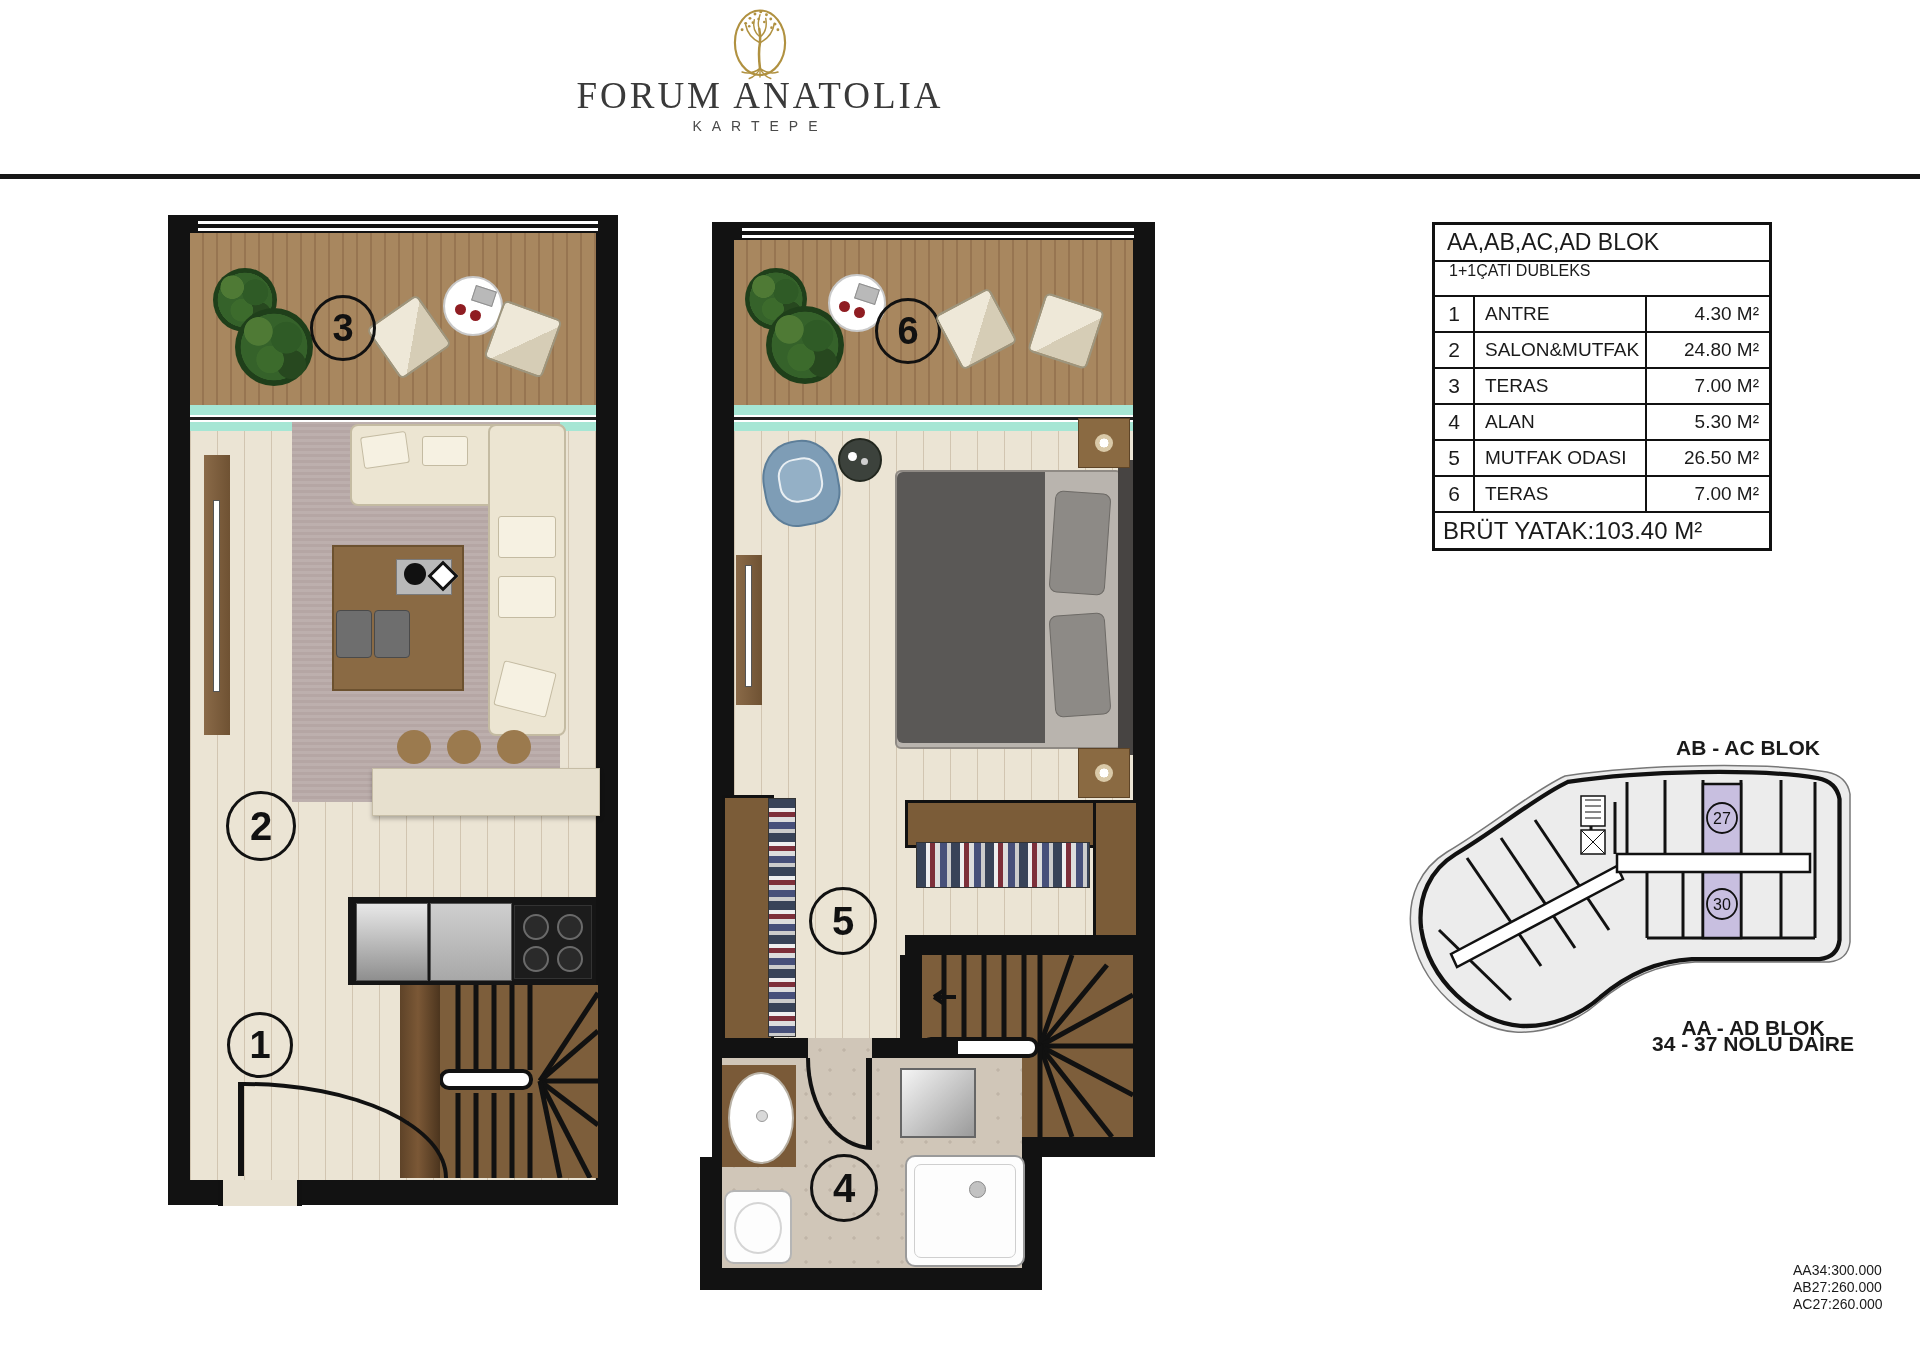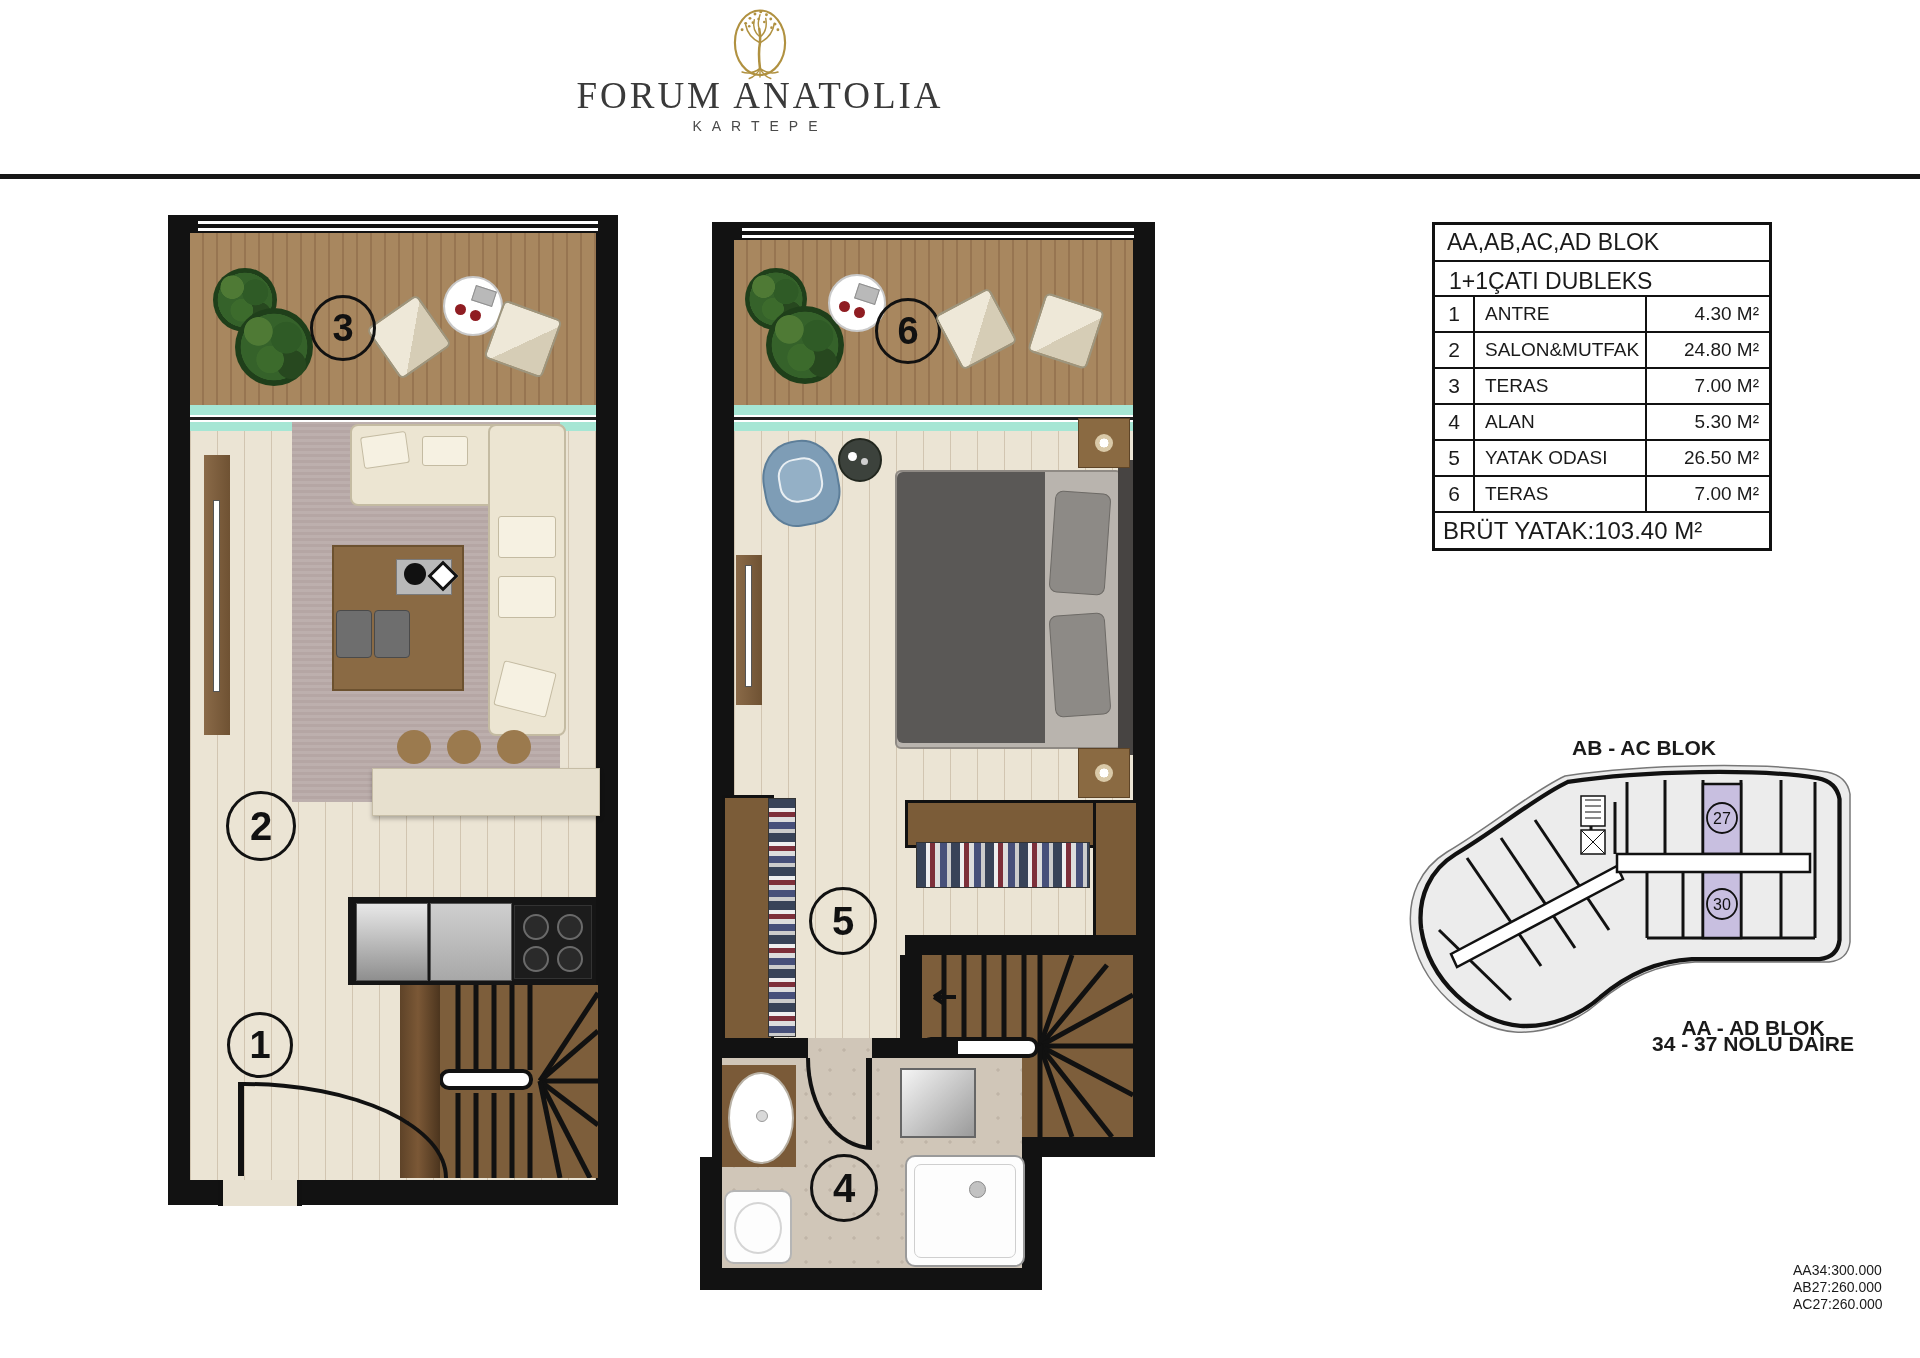--- a/index.html
+++ b/index.html
@@ -60,21 +60,21 @@
   .vanity{background:#7a5a38;}
   .sink{background:#fff;border:2px solid #b9b2a6;border-radius:50%;}
   .wc{background:#fdfdfd;border:2px solid #b5b5b5;border-radius:10px;}
   .wc i{position:absolute;left:8px;top:10px;right:8px;bottom:8px;border:2px solid #d5d5d5;border-radius:50%;}
   .shower{background:#fdfdfd;border:2px solid #9a9a9a;border-radius:10px;}
   .shower i{position:absolute;left:7px;top:7px;right:7px;bottom:7px;border:1px solid #cfcfcf;border-radius:7px;}
   .drain{background:#c2c2c2;border:1px solid #8a8a8a;border-radius:50%;}
   
   .tbl{border:3px solid #111;background:#fff;}
   .tbl-h1{height:35px;border-bottom:2px solid #111;font-size:23px;display:flex;align-items:center;padding-left:12px;}
-  .tbl-h2{height:33px;border-bottom:2px solid #111;font-size:23px;display:flex;align-items:flex-end;}
+  .tbl-h2{height:33px;border-bottom:2px solid #111;font-size:16px;display:flex;align-items:flex-start;}
   .tbl-row{display:flex;height:34px;border-bottom:2px solid #111;font-size:19px;}
   .cell-no{width:38px;border-right:2px solid #111;display:flex;align-items:center;justify-content:center;font-size:21px;}
   .cell-name{flex:1;border-right:2px solid #111;display:flex;align-items:center;padding-left:10px;}
   .cell-area{width:112px;display:flex;align-items:center;justify-content:flex-end;padding-right:10px;}
   .tbl-f{height:35px;font-size:24px;display:flex;align-items:center;padding-left:8px;}
   
   .blk-label{font-weight:700;font-size:21px;white-space:nowrap;transform:translateX(-50%);}
   .prices{font-weight:400;font-size:14px;line-height:17px;}
 </style>
 </head>
@@ -313,36 +313,36 @@
       <div class="cell-name">TERAS</div>
       <div class="cell-area">7.00 M²</div>
     </div>
     <div class="tbl-row">
       <div class="cell-no">4</div>
       <div class="cell-name">ALAN</div>
       <div class="cell-area">5.30 M²</div>
     </div>
     <div class="tbl-row">
       <div class="cell-no">5</div>
-      <div class="cell-name">YATAK ODASI</div>
+      <div class="cell-name">MUTFAK ODASI</div>
       <div class="cell-area">26.50 M²</div>
     </div>
     <div class="tbl-row">
       <div class="cell-no">6</div>
       <div class="cell-name">TERAS</div>
       <div class="cell-area">7.00 M²</div>
     </div>
     <div class="tbl-f">
       <span>BRÜT YATAK</span>
         <span>:</span>
         <span>103.40 M²</span>
     </div>
   </div>
 
-  <div class="abs blk-label" style="left:1644px;top:736px;">AB - AC BLOK</div>
+  <div class="abs blk-label" style="left:1748px;top:736px;">AB - AC BLOK</div>
   <svg class="abs" style="left:1395px;top:762px;width:465px;height:278px;" viewBox="0 0 465 278">
     <path d="M170 14 C250 2 370 0 432 10 Q452 14 455 32 L455 180 Q453 198 434 200 L300 200
              C262 202 232 216 204 240 C184 258 152 272 120 270 C72 266 24 222 16 168
              C12 134 26 106 52 90 C96 64 136 30 170 14 Z" fill="#ececec" stroke="#777" stroke-width="1.5"></path>
     <path d="M170 14 C250 2 370 0 432 10 Q452 14 455 32 L455 180 Q453 198 434 200 L300 200
              C262 202 232 216 204 240 C184 258 152 272 120 270 C72 266 24 222 16 168
              C12 134 26 106 52 90 C96 64 136 30 170 14 Z" fill="none" stroke="#111" stroke-width="4.5" transform="translate(10.9,6.5) scale(0.953)"></path>
     <g stroke="#111" stroke-width="3">
       <line x1="232" y1="20" x2="232" y2="92"></line>
         <line x1="270" y1="18" x2="270" y2="92"></line>

